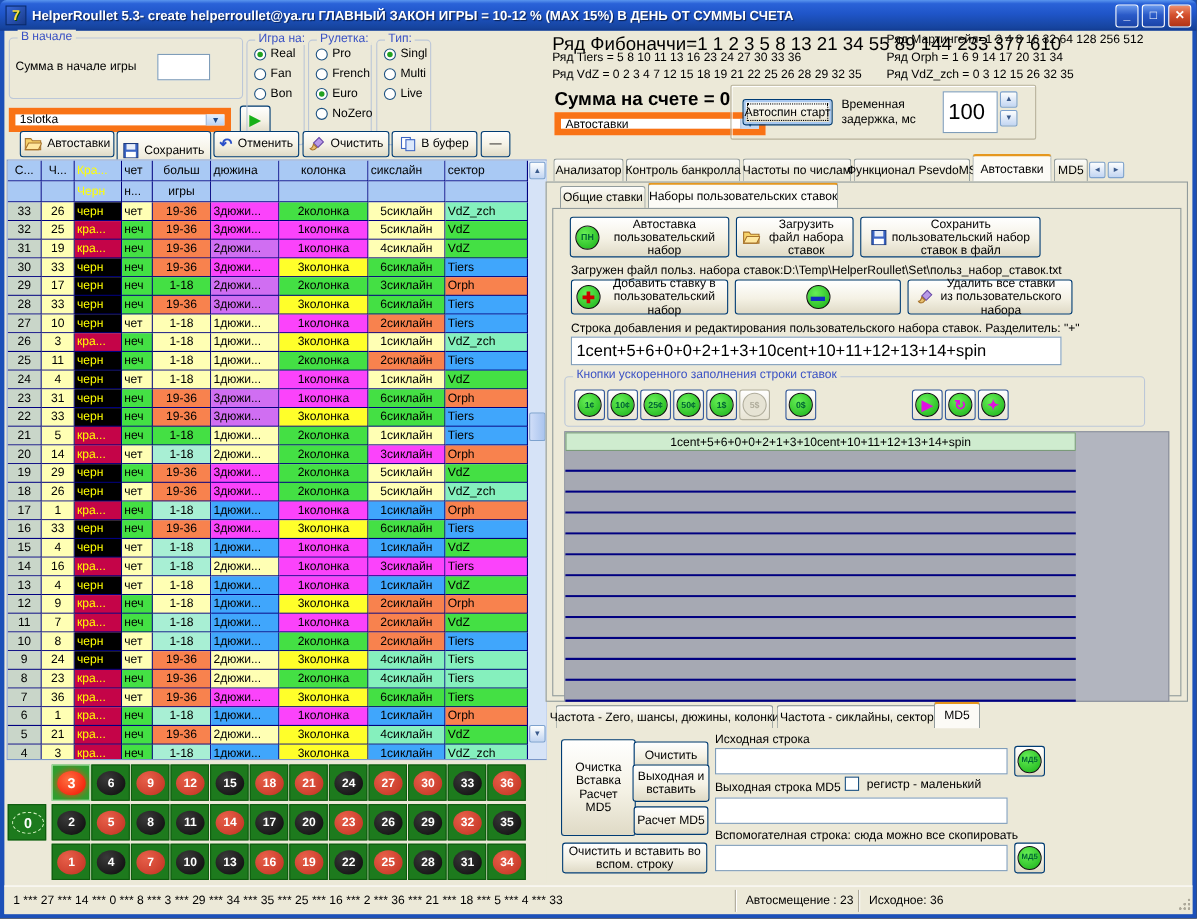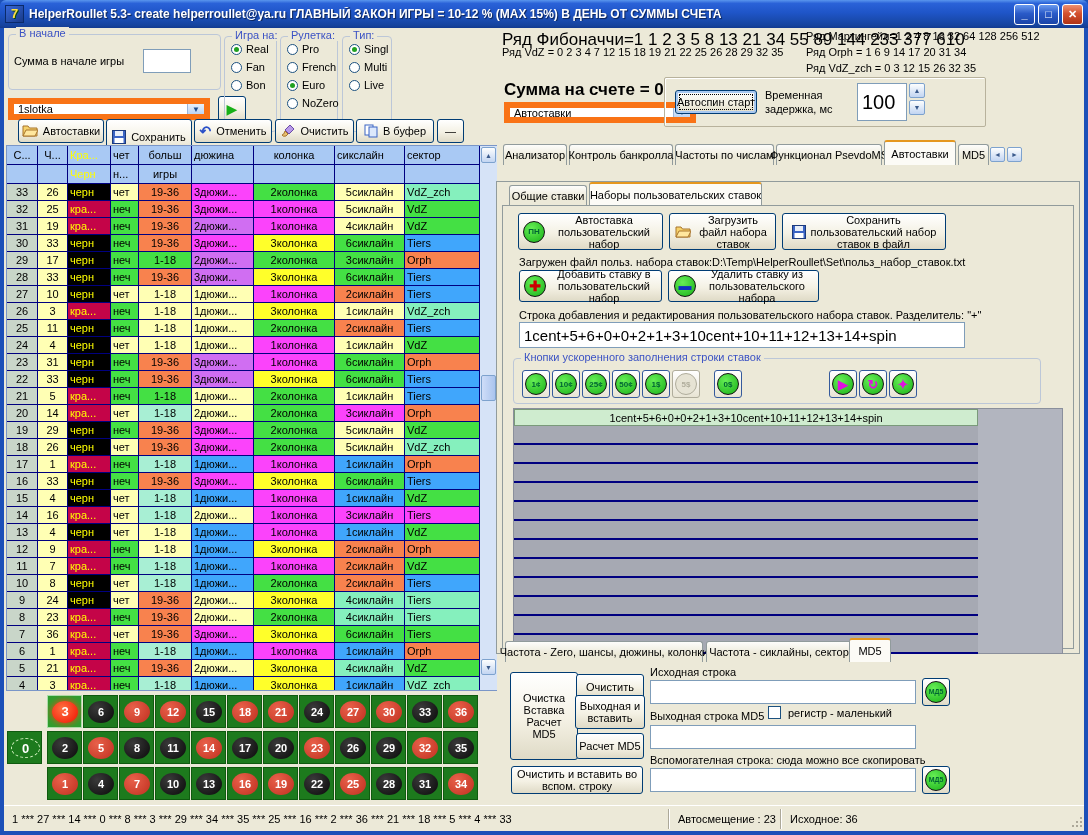--- a/index.html
+++ b/index.html
@@ -698,55 +698,56 @@
       <div class="ssec" style="width:664px;">1 *** 27 *** 14 *** 0 *** 8 *** 3 *** 29 *** 34 *** 35 *** 25 *** 16 *** 2 *** 36 *** 21 *** 18 *** 5 *** 4 *** 33</div>
       <div class="ssep"></div>
       <div class="ssec" style="width:110px;">Автосмещение : 23</div>
       <div class="ssep"></div>
       <div class="ssec">Исходное: 36</div>
       <div class="grip"></div>
     </div>
 
     <div class="abs" id="series-left" style="left:498px;top:2px;width:300px;">
         <div class="lbl" style="height: 16px; font-size: 17px;">Ряд Фибоначчи=1 1 2 3 5 8 13 21 34 55 89 144 233 377 610</div>
+        <div class="lbl" style="height: 16px; font-size: 11px;">Ряд Tiers = 5 8 10 11 13 16 23 24 27 30 33 36</div>
         <div class="lbl" style="height: 16px; font-size: 11px;">Ряд VdZ = 0 2 3 4 7 12 15 18 19 21 22 25 26 28 29 32 35</div>
       </div>
     <div class="abs" id="series-right" style="left:802px;top:2px;width:276px;">
         <div class="lbl" style="height: 16px; font-size: 11px;">Ряд Мартингейл=1 2 4 8 16 32 64 128 256 512</div>
         <div class="lbl" style="height: 16px; font-size: 11px;">Ряд Orph = 1 6 9 14 17 20 31 34</div>
         <div class="lbl" style="height: 16px; font-size: 11px;">Ряд VdZ_zch = 0 3 12 15 26 32 35</div>
       </div>
 
     <div class="abs" style="left:500px;top:52px;font-size:17px;font-weight:bold;">Сумма на счете = 0</div>
     <div class="combo abs" style="left:500px;top:74px;width:192px;height:21px;">
       <span class="cval">Автоставки</span>
       <span class="carr">▼</span>
     </div>
-    <div class="abs" style="left:660px;top:49px;width:322px;height:50px;border:1px solid #b8b29c;border-radius:2px;box-shadow:inset 1px 1px 0 #fff;">
+    <div class="abs" style="left:660px;top:49px;width:278px;height:50px;border:1px solid #b8b29c;border-radius:2px;box-shadow:inset 1px 1px 0 #fff;">
       <div class="xp-btn focusbtn abs" style="left:10px;top:12px;width:82px;height:24px;">Автоспин старт</div>
       <div class="lbl abs" style="left:100px;top:10px;width:92px;white-space:normal;line-height:14px;">Временная задержка, мс</div>
       <div class="inp abs spin" style="left:192px;top:5px;width:50px;height:38px;line-height:34px;">100</div>
       <div class="updn abs" style="left:244px;top:5px;">
         <div class="sb-btn">▲</div>
         <div class="sb-btn">▼</div>
       </div>
     </div>
 
     <div id="main-tabs">
         <div class="abs tab" style="left: 499px; top: 116px; width: 64px; height: 21px;">Анализатор</div>
         <div class="abs tab" style="left: 565px; top: 116px; width: 104px; height: 21px;">Контроль банкролла</div>
         <div class="abs tab" style="left: 671px; top: 116px; width: 99px; height: 21px;">Частоты по числам</div>
         <div class="abs tab" style="left: 772px; top: 116px; width: 106px; height: 21px;">Функционал PsevdoMS</div>
         <div class="abs tab active" style="left: 880px; top: 112px; width: 72px; height: 25px;">Автоставки</div>
         <div class="abs tab" style="left: 954px; top: 116px; width: 31px; height: 21px;">MD5</div>
       </div>
     <div class="sb-btn abs" style="left:986px;top:119px;width:15px;height:15px;">◄</div>
     <div class="sb-btn abs" style="left:1003px;top:119px;width:15px;height:15px;">►</div>
 
-    <div class="abs tpanel" id="tab-panel" style="left:492px;top:137px;width:584px;height:473px;margin-top:16px;">
+    <div class="abs tpanel" id="tab-panel" style="left:492px;top:137px;width:584px;height:473px;">
       <div id="sub-tabs">
           <div class="abs tab" style="left: 12px; top: 3px; width: 78px; height: 20px;">Общие ставки</div>
           <div class="abs tab active" style="left: 92px; top: 0px; width: 173px; height: 23px;">Наборы пользовательских ставок</div>
         </div>
       <div class="abs tpanel" style="left:5px;top:23px;width:572px;height:444px;"></div>
 
       <div class="xp-btn abs" style="left:21px;top:31px;width:145px;height:37px;">
         <span class="gchip" style="flex:none;">ПН</span>
         <span style="white-space:normal;width:108px;">Автоставка пользовательский набор</span>
       </div>
@@ -771,21 +772,29 @@
       </div>
 
       <div class="lbl abs" style="left:22px;top:74px;">Загружен файл польз. набора ставок:D:\Temp\HelperRoullet\Set\польз_набор_ставок.txt</div>
 
       <div class="xp-btn abs" style="left:22px;top:88px;width:143px;height:32px;">
         <span class="gchip" style="flex:none;color:#c00;font-size:14px;">✚</span>
         <span style="white-space:normal;width:106px;">Добавить ставку в пользовательский набор</span>
       </div>
       <div class="xp-btn abs" style="left:171px;top:88px;width:151px;height:32px;">
         <span class="gchip" style="flex:none;color:#1030c0;font-size:13px;">▬</span>
-        <span style="white-space:normal;width:112px;">Удалить ставку из пользовательского набора</span>
+      </div>
+      <div class="xp-btn abs" style="left:328px;top:88px;width:150px;height:32px;">
+        <span>
+            <svg width="15" height="14" viewBox="0 0 15 14">
+              <path d="M9 1 l4 4 -5 5 -4-4 z" fill="#b89ae8" stroke="#6a4aa8"></path>
+              <path d="M4 7 l3 3 -2 2 q-3 1 -4-1 q2 0 3-4z" fill="#e8c070" stroke="#a8742c"></path>
+            </svg>
+          </span>
+        <span style="white-space:normal;width:112px;">Удалить все ставки из пользовательского набора</span>
       </div>
 
       <div class="lbl abs" style="left:22px;top:127px;">Строка добавления и редактирования пользовательского набора ставок. Разделитель: "+"</div>
       <input class="inp abs" style="left: 22px; top: 140px; width: 446px; height: 26px; font-size: 15px;" value="1cent+5+6+0+0+2+1+3+10cent+10+11+12+13+14+spin">
 
       <div class="abs gbox" style="left:16px;top:176px;width:528px;height:46px;">
         <span class="glabel blbl">Кнопки ускоренного заполнения строки ставок</span>
         <div id="chips">
             <div class="chipbtn" style="left: 8px; top: 11px;">
               <span class="gchip">1¢</span>

